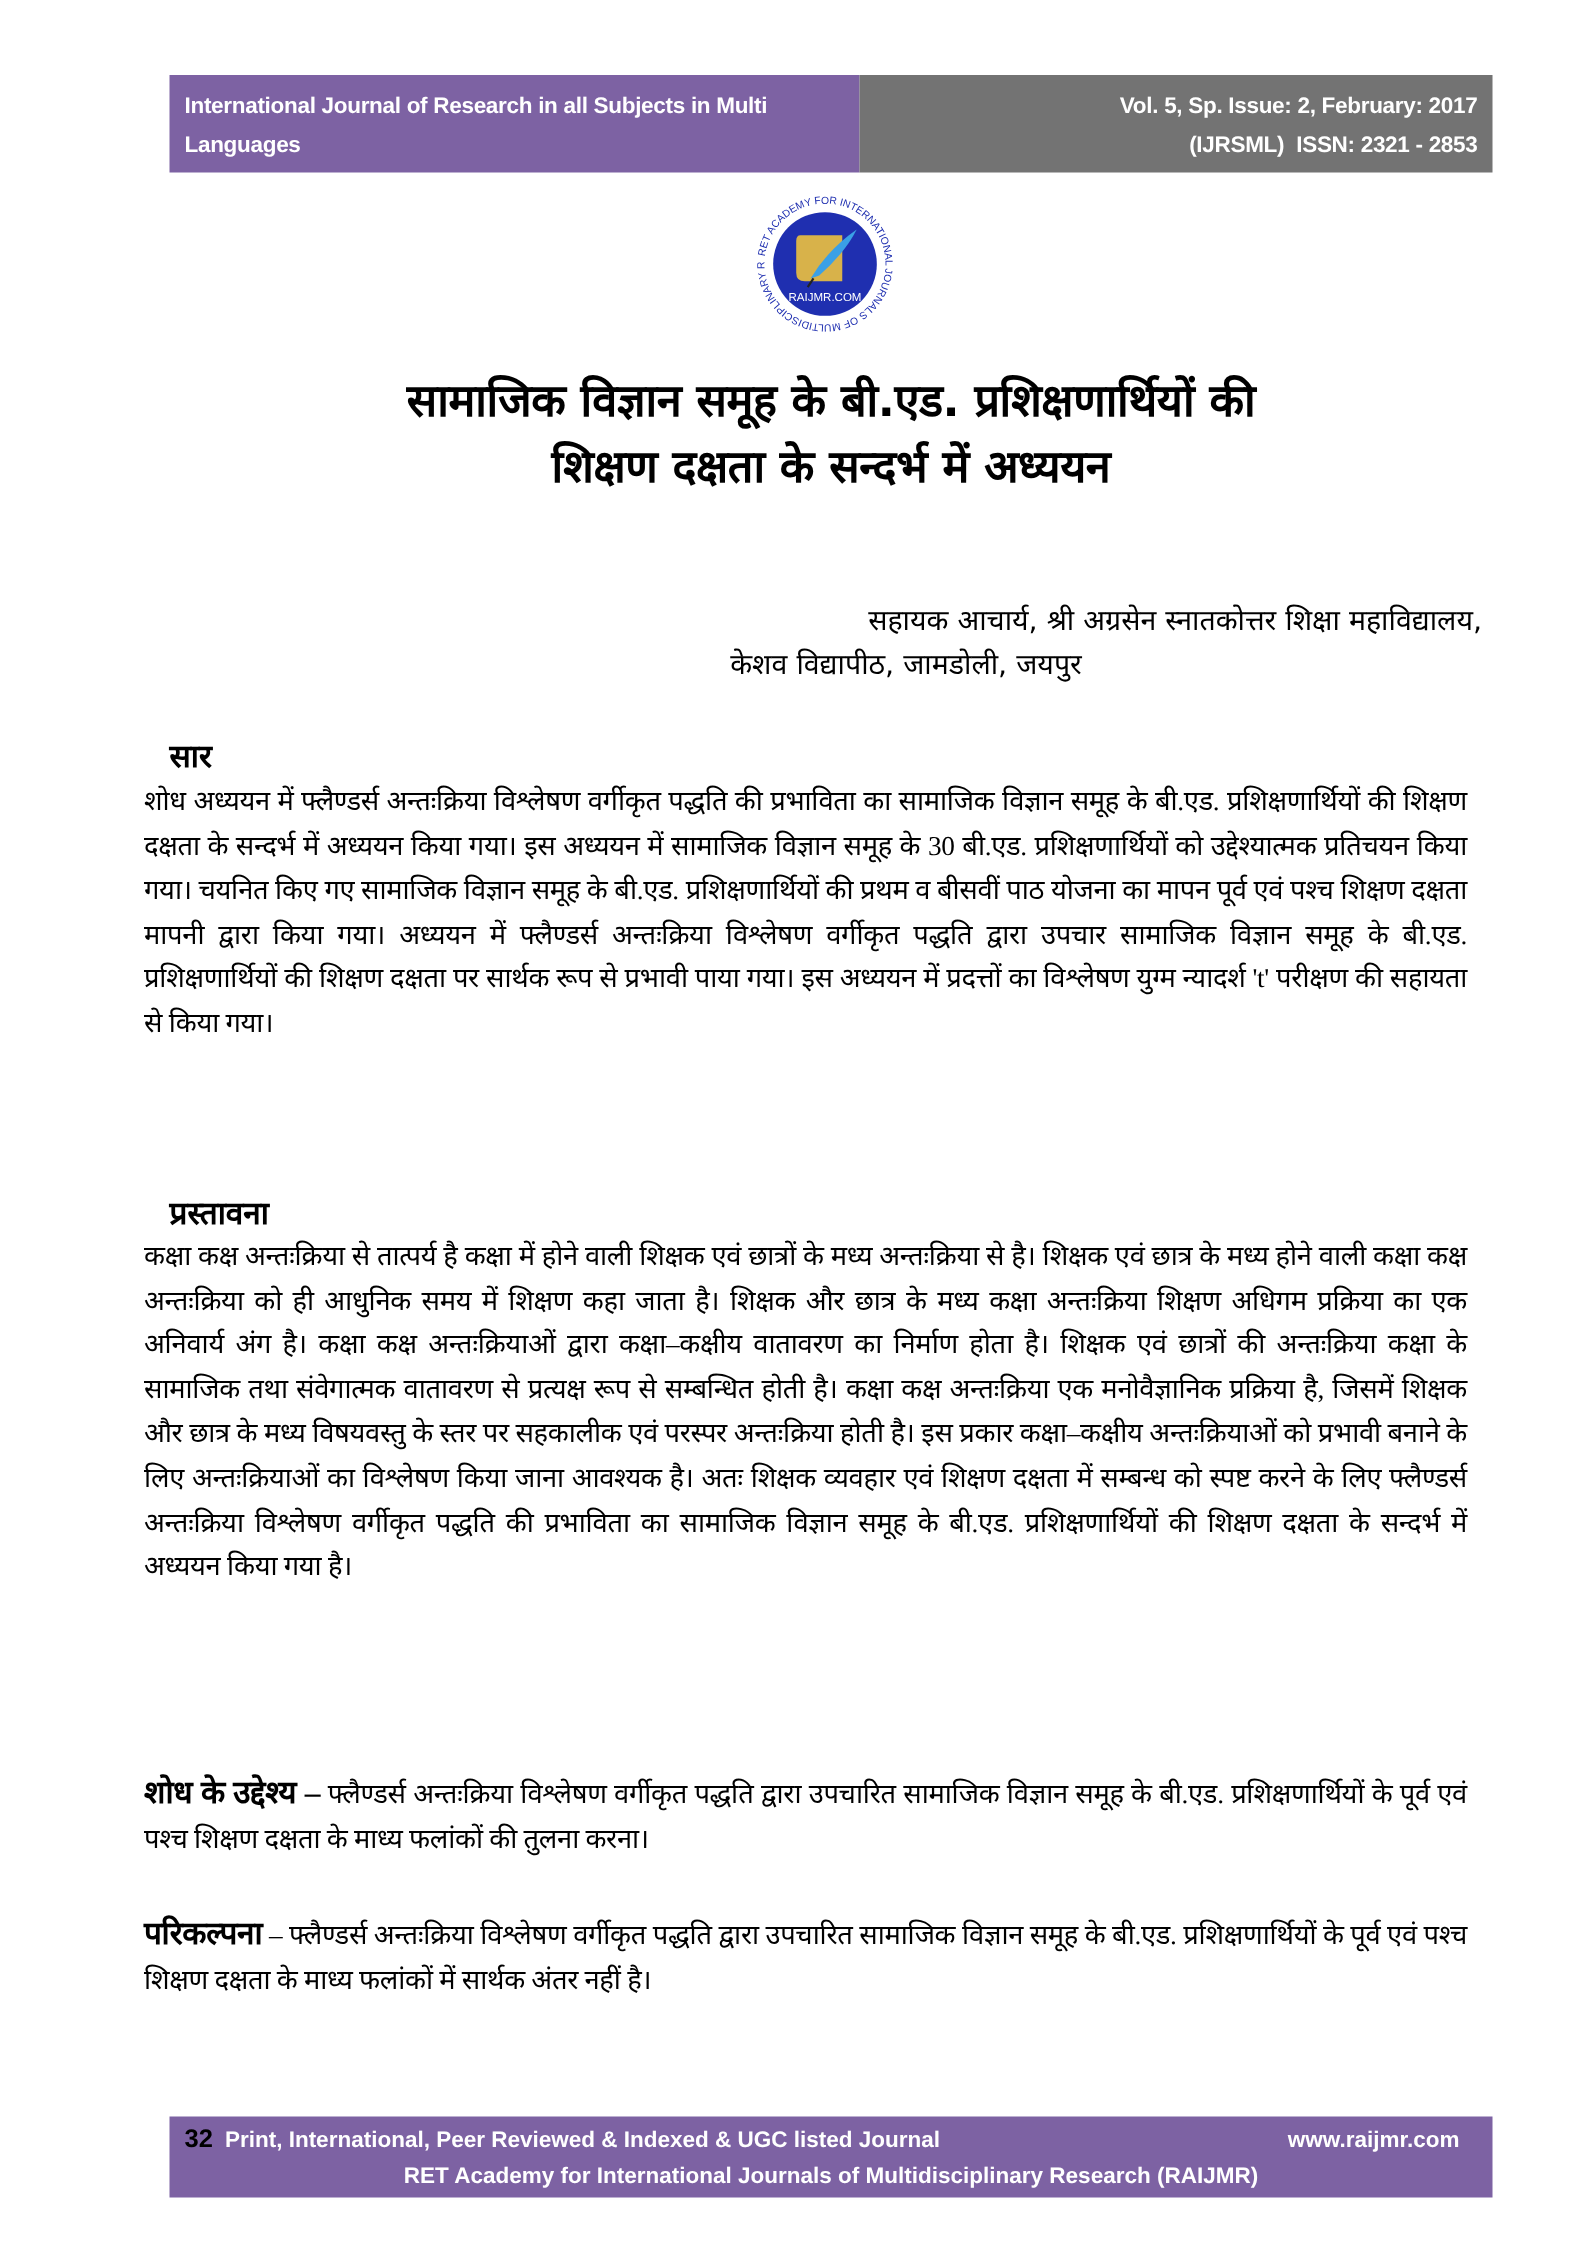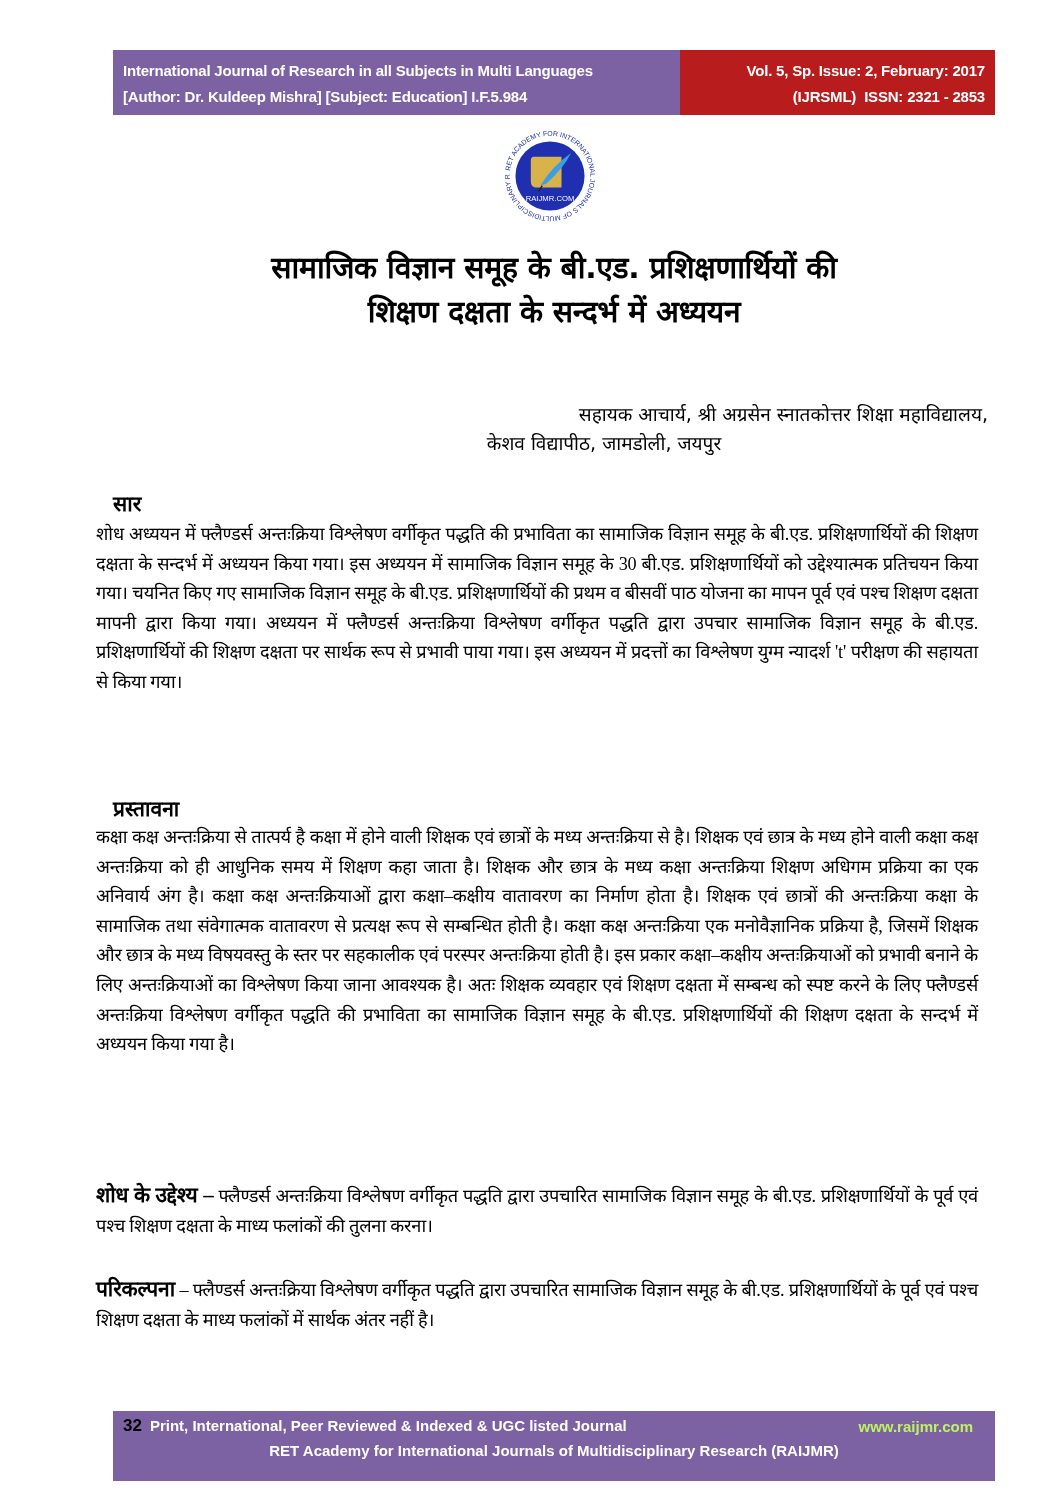--- a/index.html
+++ b/index.html
@@ -1,41 +1,41 @@
 <!DOCTYPE html>
 <html><head>
 <meta charset="utf-8">
 <style>
   html, body { margin: 0; padding: 0; background: #ffffff; }
   body { width: 1058px; height: 1497px; position: relative; overflow: hidden; font-family: "DejaVu Sans", sans-serif; color: #000; }
 
   .hdr { position: absolute; left: 113px; top: 50px; width: 882px; height: 65px; display: flex; }
-  .hdr-left { background: #7d62a3; width: 567px; height: 100%; color: #fff; font-family: "Liberation Sans", sans-serif; font-weight: bold; font-size: 15px; padding: 8px 0 0 10px; box-sizing: border-box; line-height: 26px; letter-spacing: -0.2px; }
-  .hdr-right { background: #b91c1c; flex: 1; height: 100%; color: #fff; font-family: "Liberation Sans", sans-serif; font-weight: bold; font-size: 15px; padding: 8px 10px 0 0; box-sizing: border-box; line-height: 26px; text-align: right; letter-spacing: -0.2px; }
+  .hdr-left { background: #7d62a3; width: 460px; height: 100%; color: #fff; font-family: "Liberation Sans", sans-serif; font-weight: bold; font-size: 15px; padding: 8px 0 0 10px; box-sizing: border-box; line-height: 26px; letter-spacing: -0.2px; }
+  .hdr-right { background: #737373; flex: 1; height: 100%; color: #fff; font-family: "Liberation Sans", sans-serif; font-weight: bold; font-size: 15px; padding: 8px 10px 0 0; box-sizing: border-box; line-height: 26px; text-align: right; letter-spacing: -0.2px; }
   .hdr-right .issn-gap { display: inline-block; width: 8px; }
 
   .logo { position: absolute; left: 502px; top: 128px; width: 96px; height: 96px; }
 
   .title { position: absolute; left: 120px; top: 246px; width: 868px; text-align: center; font-weight: bold; font-size: 30px; line-height: 44px; letter-spacing: -0.3px; }
 
   .author { position: absolute; left: 120px; top: 400px; width: 868px; text-align: center; font-size: 19px; line-height: 29px; }
   .author div { white-space: nowrap; }
   .author .name { padding-left: 100px; }
   .author .aff1 { padding-left: 110px; text-align: right; }
   .author .aff2 { padding-left: 100px; }
 
   .section-title { position: absolute; left: 113px; font-weight: bold; font-size: 21px; line-height: 28px; }
   .para { position: absolute; left: 96px; width: 882px; font-size: 18.2px; line-height: 29.6px; text-align: justify; text-align-last: left; letter-spacing: -0.2px; font-family: Liberation Serif, serif; }
   .para .lead { font-weight: bold; font-size: 21px; }
 
-  .ftr { position: absolute; left: 113px; top: 1411px; width: 882px; height: 70px; background: #7d62a3; font-family: "Liberation Sans", sans-serif; font-weight: bold; font-size: 15px; }
+  .ftr { position: absolute; left: 113px; top: 1411px; width: 882px; height: 54px; background: #7d62a3; font-family: "Liberation Sans", sans-serif; font-weight: bold; font-size: 15px; }
   .ftr .row1 { position: absolute; left: 10px; right: 22px; top: 3px; height: 24px; display: flex; align-items: center; justify-content: space-between; }
   .ftr .pg { color: #000; font-size: 17px; margin-right: 8px; }
   .ftr .pub { color: #fff; }
-  .ftr .url { color: #bef264; }
+  .ftr .url { color: #ffffff; }
   .ftr .row2 { position: absolute; left: 0; right: 0; top: 28px; height: 24px; text-align: center; color: #fff; line-height: 24px; }
 </style>
 </head>
 <body>
 
 <div class="hdr">
   <div class="hdr-left">
     <div>International Journal of Research in all Subjects in Multi Languages</div>
     <div>[Author: Dr. Kuldeep Mishra] [Subject: Education] I.F.5.984</div>
   </div>

